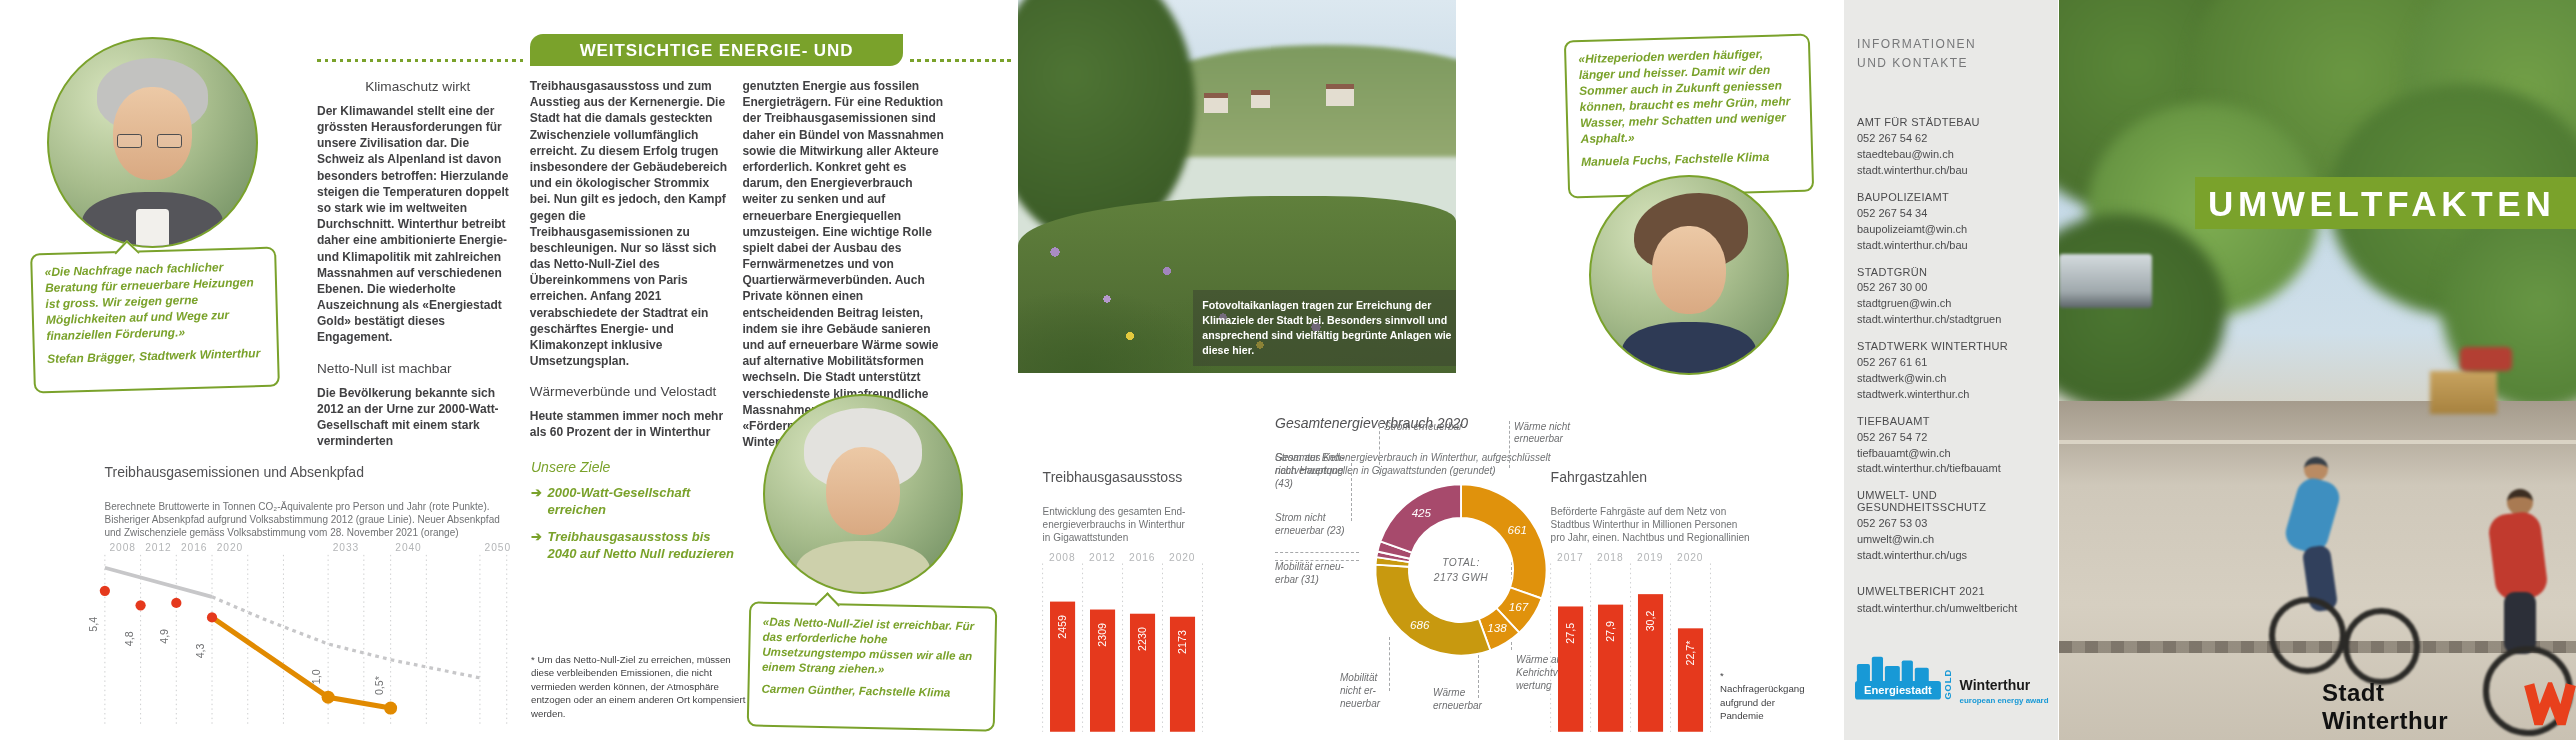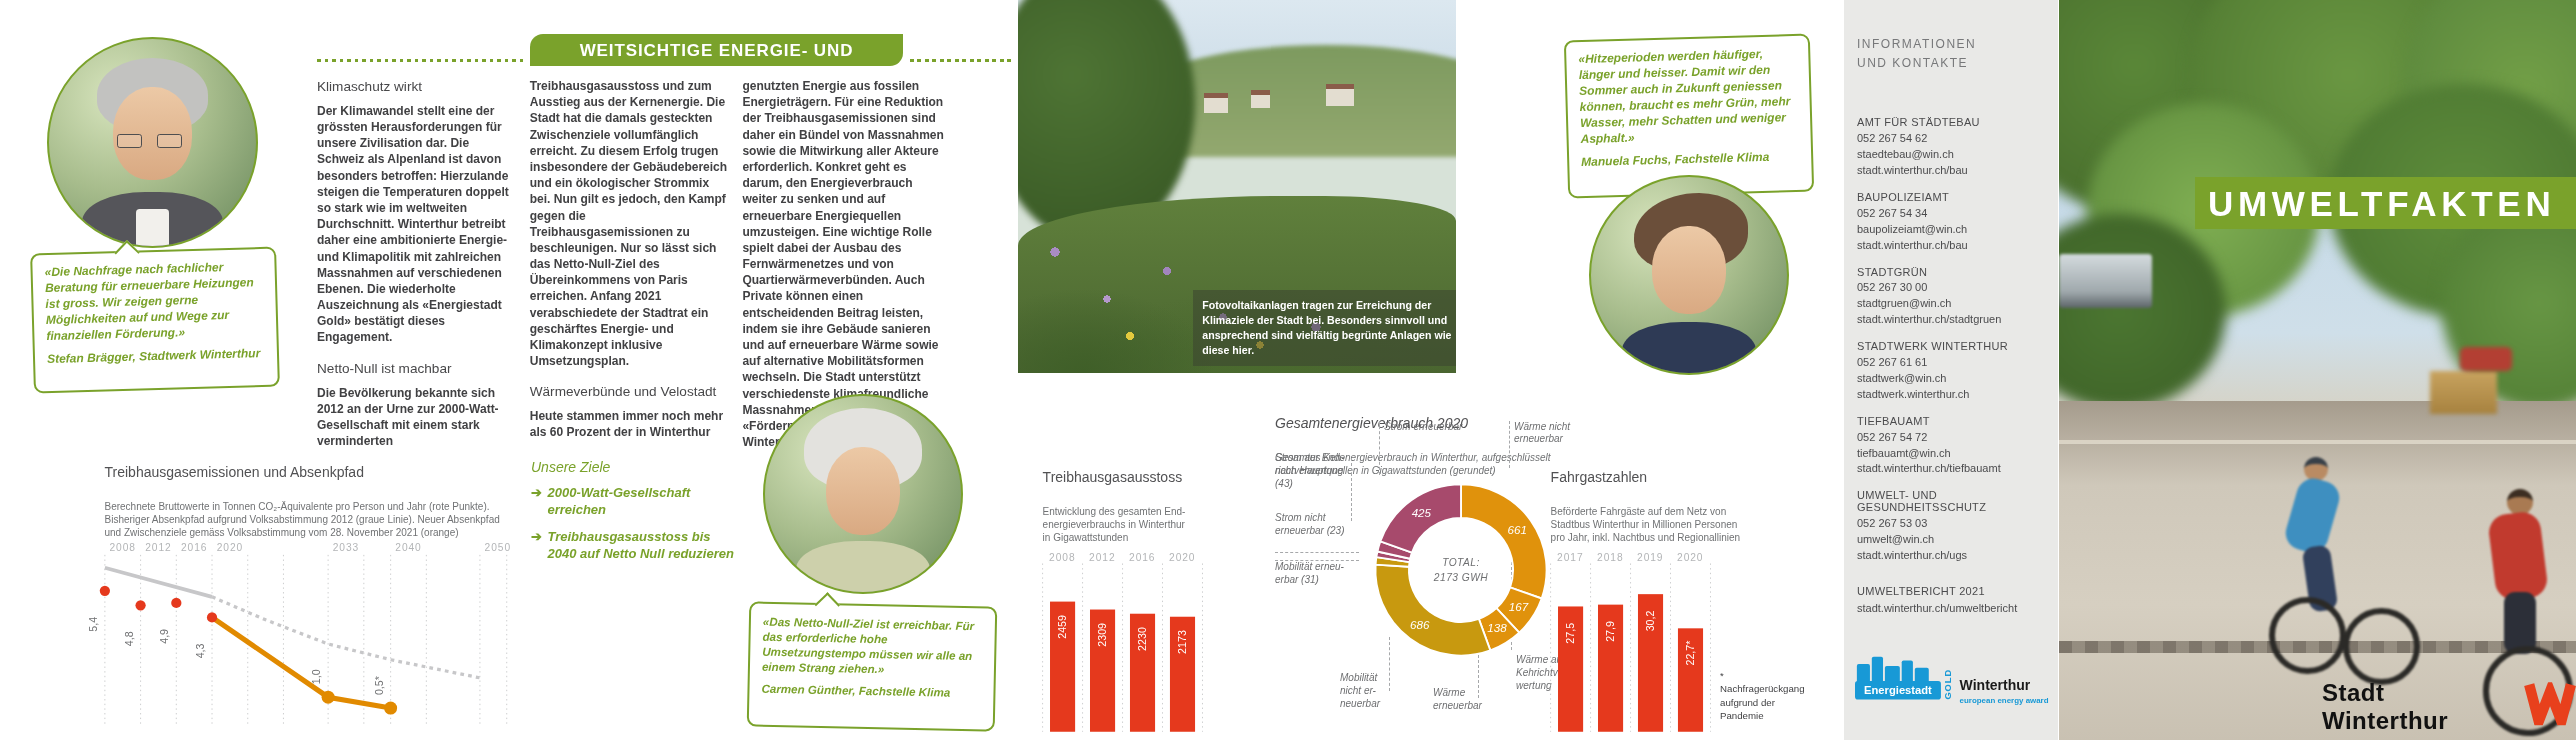--- a/index.html
+++ b/index.html
@@ -27,21 +27,21 @@
   
   .dotline{position:absolute;height:2.8px;background:repeating-linear-gradient(90deg,#7aa22b 0 3.7px,transparent 3.7px 7.5px);}
   #banner{position:absolute;left:530px;top:34px;width:373px;height:32px;background:#7aa22b;color:#fff;
           font-weight:bold;font-size:17px;letter-spacing:0.9px;text-align:center;line-height:33px;
           border-radius:13px 0 13px 0;}
 
   
   #article{position:absolute;left:317px;top:78px;width:627px;height:373px;column-count:3;column-gap:11.2px;
            font-size:12px;line-height:1.35;color:#414143;overflow:hidden;}
   #article h3{font-size:13.6px;font-weight:normal;color:#48484a;margin:14px 0 6.5px 0;}
-  #article h3.first{margin-top:0;}
+  #article h3.first{margin-top:0;text-align:center;}
   #article p{margin:0;font-weight:bold;}
 
   
   .cblock{position:absolute;}
   .c-title{font-size:14px;color:#515153;margin:0;}
   .c-sub{font-size:10px;line-height:1.32;color:#707274;margin-top:20px;}
   svg{font-family:"Liberation Sans",sans-serif;}
   .footnote{position:absolute;font-size:9.7px;line-height:1.38;color:#3f3f41;}
 
   
@@ -214,20 +214,21 @@
     <div class="goal">
       <span class="arr">➔</span>
       <span>2000-Watt-Gesellschaft erreichen</span>
     </div>
     <div class="goal">
       <span class="arr">➔</span>
       <span>Treibhausgasausstoss bis 2040 auf Netto Null reduzieren</span>
     </div>
   </div>
 
+  <div class="footnote" style="left:531px;top:653px;width:216px;">* Um das Netto-Null-Ziel zu erreichen, müssen diese verbleibenden Emissionen, die nicht vermieden werden können, der Atmosphäre entzogen oder an einem anderen Ort kompensiert werden.</div>
 
   <div class="portrait" style="left:763px;top:394px;width:200px;height:200px;">
     <div class="ph-hair" style="top:6%;left:20%;width:60%;height:42%;background:#e3e2de;"></div>
     <div class="ph-face" style="top:26%;"></div>
     <div class="ph-body" style="background:#cdd0ab;"></div>
   </div>
   <div class="bubble" style="left:748px;top:604px;width:248px;height:125px;transform:rotate(1.2deg);font-size:11.6px;line-height:1.3;">
     <div class="notch up" style="left:67px;"></div>
     <span>«Das Netto-Null-Ziel ist erreichbar. Für das erforderliche hohe Umsetzungstempo müssen wir alle an einem Strang ziehen.»</span>
     <span class="attr">Carmen Günther, Fachstelle Klima</span>
@@ -331,21 +332,21 @@
         <text x="57.356048722902734" y="43.52278594812296" text-anchor="middle" font-size="12.5" fill="#ffffff">425</text>
         <text x="100" y="96" text-anchor="middle" font-size="11" fill="#6e6f71" letter-spacing="0.5">TOTAL:</text>
         <text x="100" y="112" text-anchor="middle" font-size="11" fill="#6e6f71" letter-spacing="0.5">2173 GWH</text>
       </svg>
   </div>
 
   <div class="cblock" style="left:1545px;top:469px;width:261px;">
     <div class="c-title" style="padding-left:5.6px;">Fahrgastzahlen</div>
     <div class="c-sub pre" style="padding-left:5.6px;">Beförderte Fahrgäste auf dem Netz von
 Stadtbus Winterthur in Millionen Personen
-pro Jahr, inkl. Nachtbus und Regionallinien</div>
+pro Jahr, einen. Nachtbus und Regionallinien</div>
     <svg id="fahrgast-svg" width="172" height="185" viewBox="0 0 185 198" style="margin-top:5.6px;">
         <line x1="6" y1="14" x2="6" y2="195" stroke="#c9cacb" stroke-width="1" stroke-dasharray="1.5 3.5"></line>
         <line x1="49" y1="14" x2="49" y2="195" stroke="#c9cacb" stroke-width="1" stroke-dasharray="1.5 3.5"></line>
         <line x1="92" y1="14" x2="92" y2="195" stroke="#c9cacb" stroke-width="1" stroke-dasharray="1.5 3.5"></line>
         <line x1="135" y1="14" x2="135" y2="195" stroke="#c9cacb" stroke-width="1" stroke-dasharray="1.5 3.5"></line>
         <line x1="178" y1="14" x2="178" y2="195" stroke="#c9cacb" stroke-width="1" stroke-dasharray="1.5 3.5"></line>
         <text x="13" y="11" font-size="11" fill="#b3b5b7" letter-spacing="1">2017</text>
         <text x="56" y="11" font-size="11" fill="#b3b5b7" letter-spacing="1">2018</text>
         <text x="99" y="11" font-size="11" fill="#b3b5b7" letter-spacing="1">2019</text>
         <text x="142" y="11" font-size="11" fill="#b3b5b7" letter-spacing="1">2020</text>

